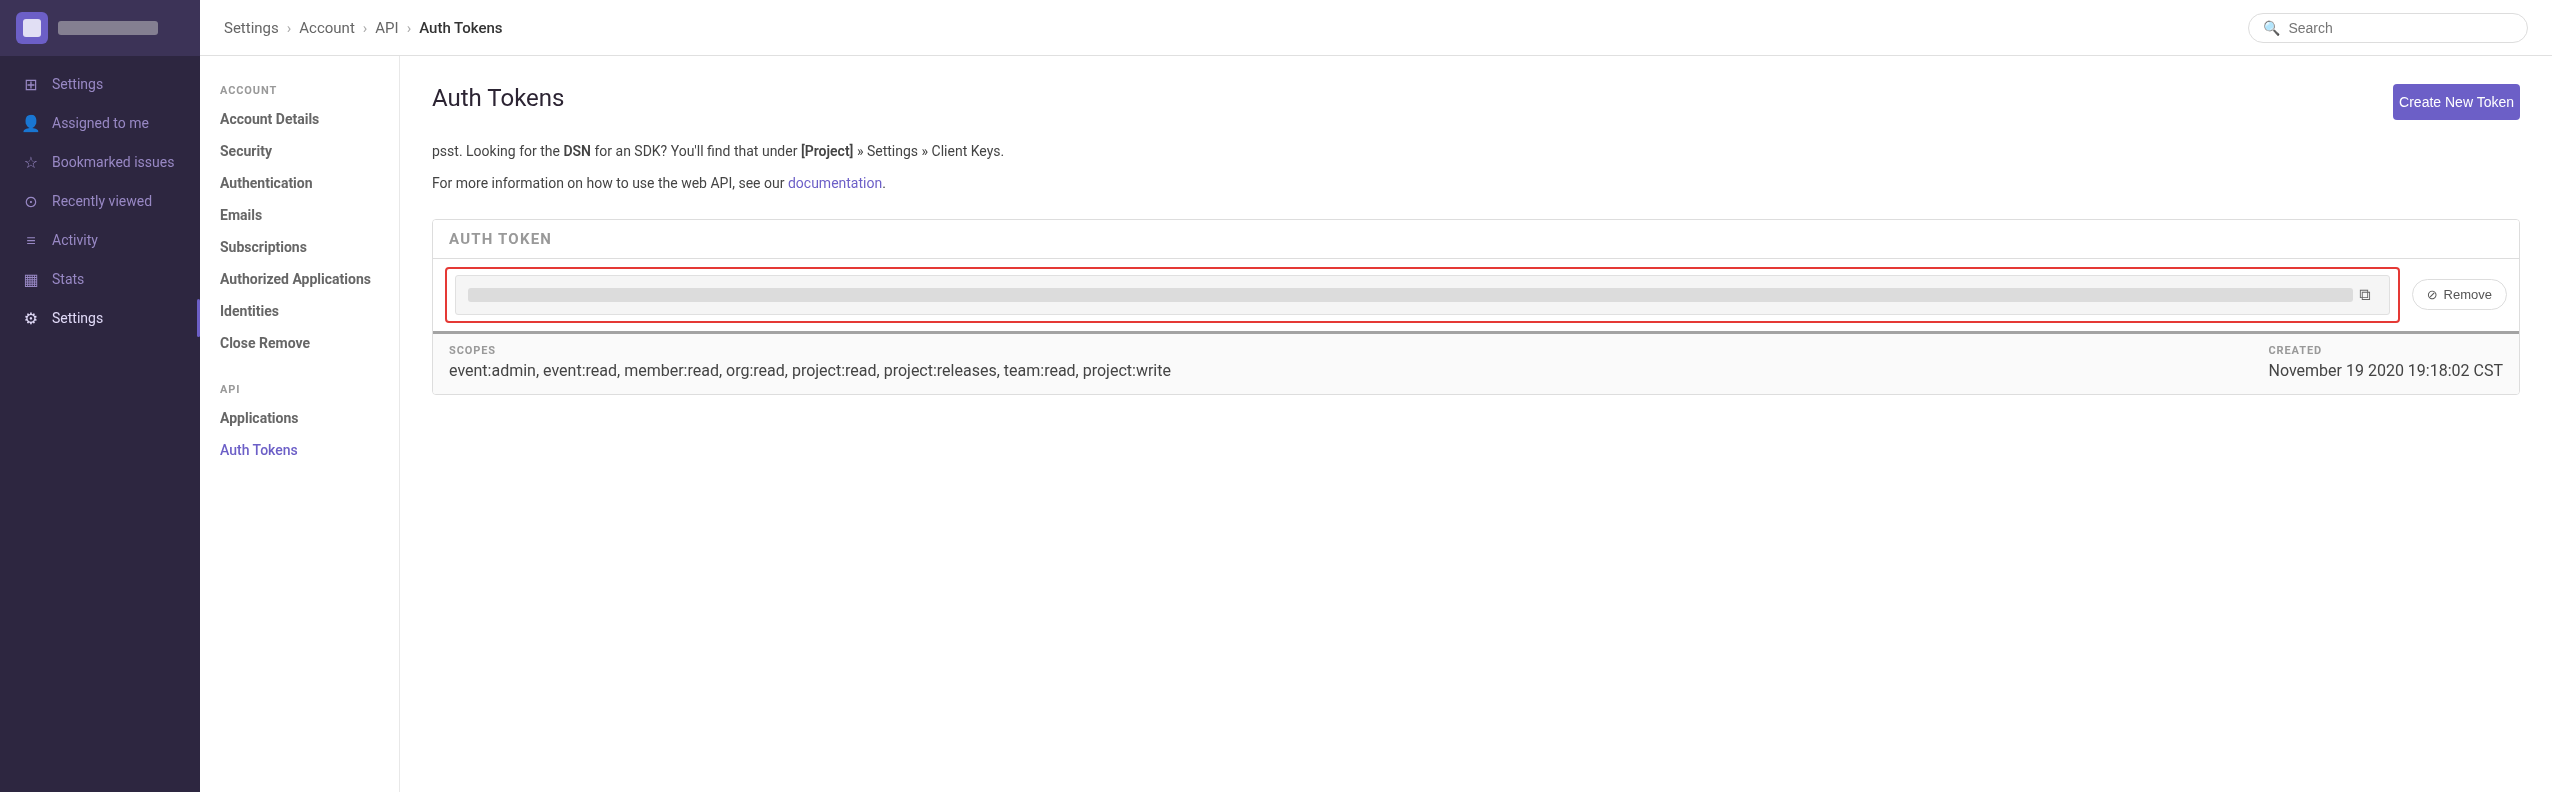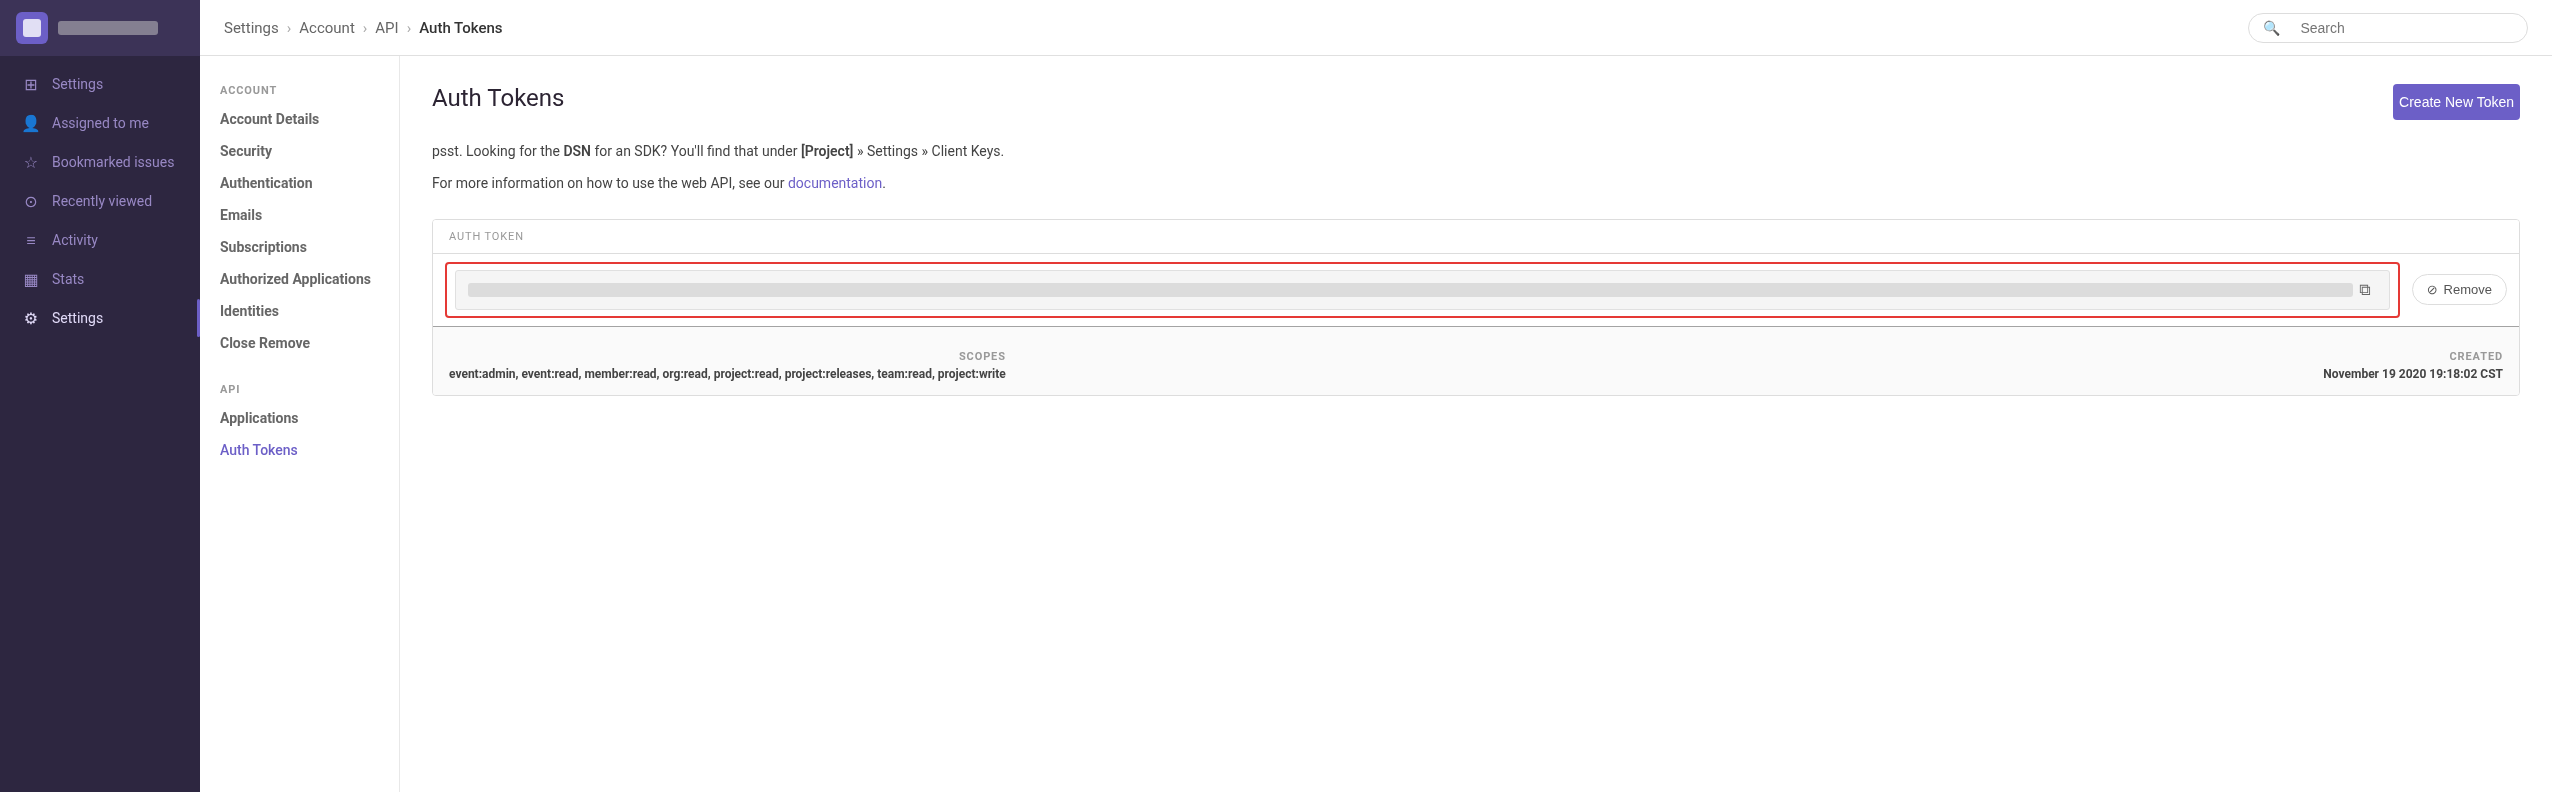--- a/index.html
+++ b/index.html
@@ -120,21 +120,20 @@
       width: 280px;
       background: #fff;
     }
     .search-box input {
       border: none;
       outline: none;
       font-size: 14px;
       color: #333;
       width: 100%;
       background: transparent;
-      margin-left: 12px;
     }
     .search-icon-svg { color: #999; font-size: 14px; }
 
     
     .content-area {
       display: flex;
       flex: 1;
       overflow: hidden;
     }
 
@@ -205,22 +204,22 @@
     .desc-text strong { font-weight: 600; }
 
     .token-table {
       border: 1px solid #ddd;
       border-radius: 4px;
       margin-top: 24px;
       overflow: hidden;
     }
     .token-table-header {
       padding: 10px 16px;
-      font-size: 11px;
-      font-weight: 400;
+      font-size: 15px;
+      font-weight: 700;
       color: #999;
       letter-spacing: 0.08em;
       text-transform: uppercase;
       border-bottom: 1px solid #ddd;
       background: #fff;
     }
     .token-row {
       border: 2px solid #e53935;
       border-radius: 2px;
       margin: 8px;
@@ -262,40 +261,38 @@
       border-radius: 20px;
       padding: 7px 14px;
       font-size: 13px;
       color: #555;
       background: #fff;
       cursor: pointer;
       white-space: nowrap;
     }
 
     .token-meta {
-      padding: 23px 16px 14px;
+      padding: 10px 16px 14px;
       display: flex;
       justify-content: space-between;
-      border-top: 1px solid #a3a3a3;
+      border-top: 3px solid #a3a3a3;
       background: #fafafa;
-      text-align: right;
     }
     .meta-col {}
     .meta-label {
       font-size: 11px;
       font-weight: 700;
       color: #999;
       letter-spacing: 0.08em;
       text-transform: uppercase;
       margin-bottom: 4px;
     }
     .meta-value {
-      font-size: 12px;
+      font-size: 16px;
       color: #444;
-      font-weight: bold;
     }
   </style>
 </head>
 <body>
 
 <div class="sidebar">
   <div class="sidebar-logo">
     <div class="logo-box">
       <div class="logo-inner"></div>
     </div>

